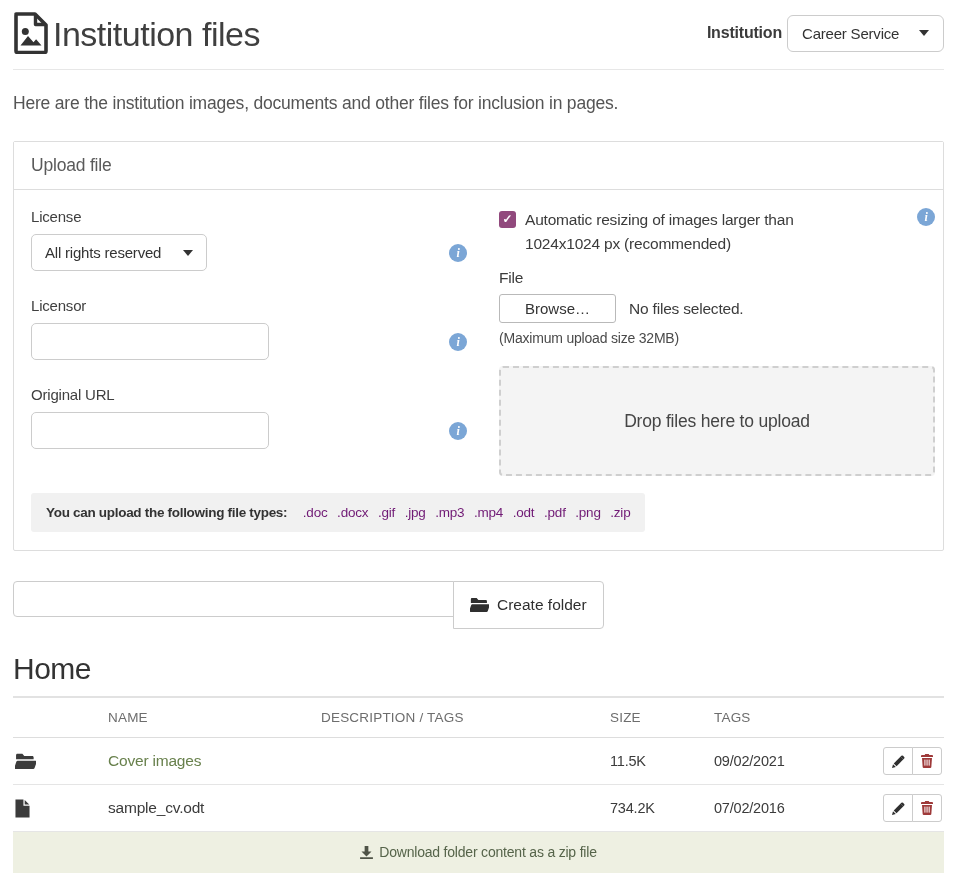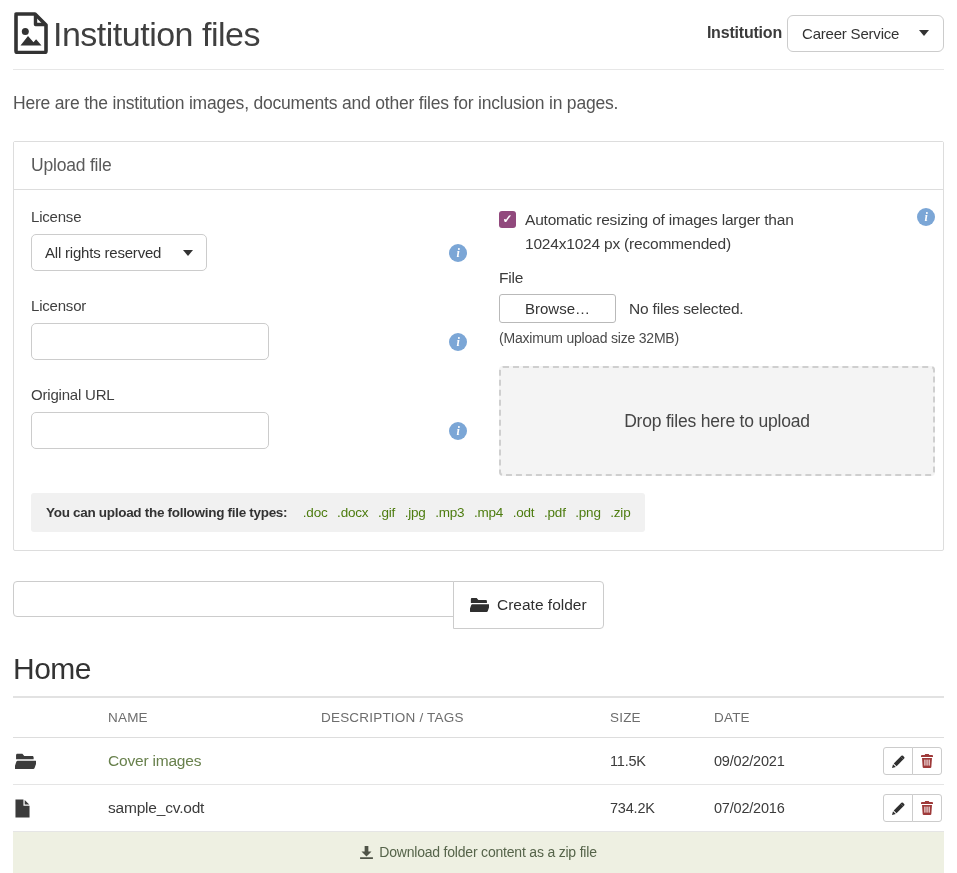--- a/index.html
+++ b/index.html
@@ -94,21 +94,21 @@
     display: flex; align-items: center; justify-content: center;
     font-size: 17.5px; color: #454545;
   }
 
   .filetypes-strip {
     display: inline-block; margin-top: 17px;
     background: #f1f1f1; border-radius: 3px; padding: 12px 15px;
     font-size: 13.5px; color: #333;
   }
   .filetypes-strip b { letter-spacing: -0.3px; }
-  .filetypes-list { margin-left: 6px; word-spacing: 6px; letter-spacing: -0.2px; color: #4d7c0f; }
+  .filetypes-list { margin-left: 6px; word-spacing: 6px; letter-spacing: -0.2px; color: #701a75; }
 
   
   .create-folder { display: flex; margin-top: 30px; }
   .folder-name-input {
     width: 441px; height: 36px; border: 1px solid #ccc;
     border-radius: 4px 0 0 4px; padding: 0 10px; font-size: 15px;
     font-family: "Liberation Sans", sans-serif;
   }
   .create-folder-btn {
     height: 48px; padding: 0 16px; margin-left: -1px;
@@ -263,21 +263,21 @@
       <col style="width:104px">
         <col style="width:120px">
         <col>
     </colgroup>
     <thead>
       <tr>
         <th></th>
         <th>NAME</th>
         <th>DESCRIPTION / TAGS</th>
         <th>SIZE</th>
-        <th>DATE</th>
+        <th>TAGS</th>
         <th></th>
       </tr>
     </thead>
     <tbody>
       <tr>
         <td class="cell-icon">
           <span>
             <svg viewBox="0 0 22 18" width="21" height="17" fill="#3b3b3b">
               <path d="M1 2.3 c0-.8.6-1.4 1.4-1.4 h5.3 l2 2.2 h8.5 c.8 0 1.4.6 1.4 1.4 v2.2 h-18.6 z"></path>
               <path d="M2.7 8.2 h18.8 c.9 0 1.5.8 1.2 1.6 l-2.1 6.2 c-.2.6-.8 1-1.4 1 h-18.8 c-.9 0-1.5-.8-1.2-1.6 l2.1-6.2 c.2-.6.8-1 1.4-1 z"></path>

